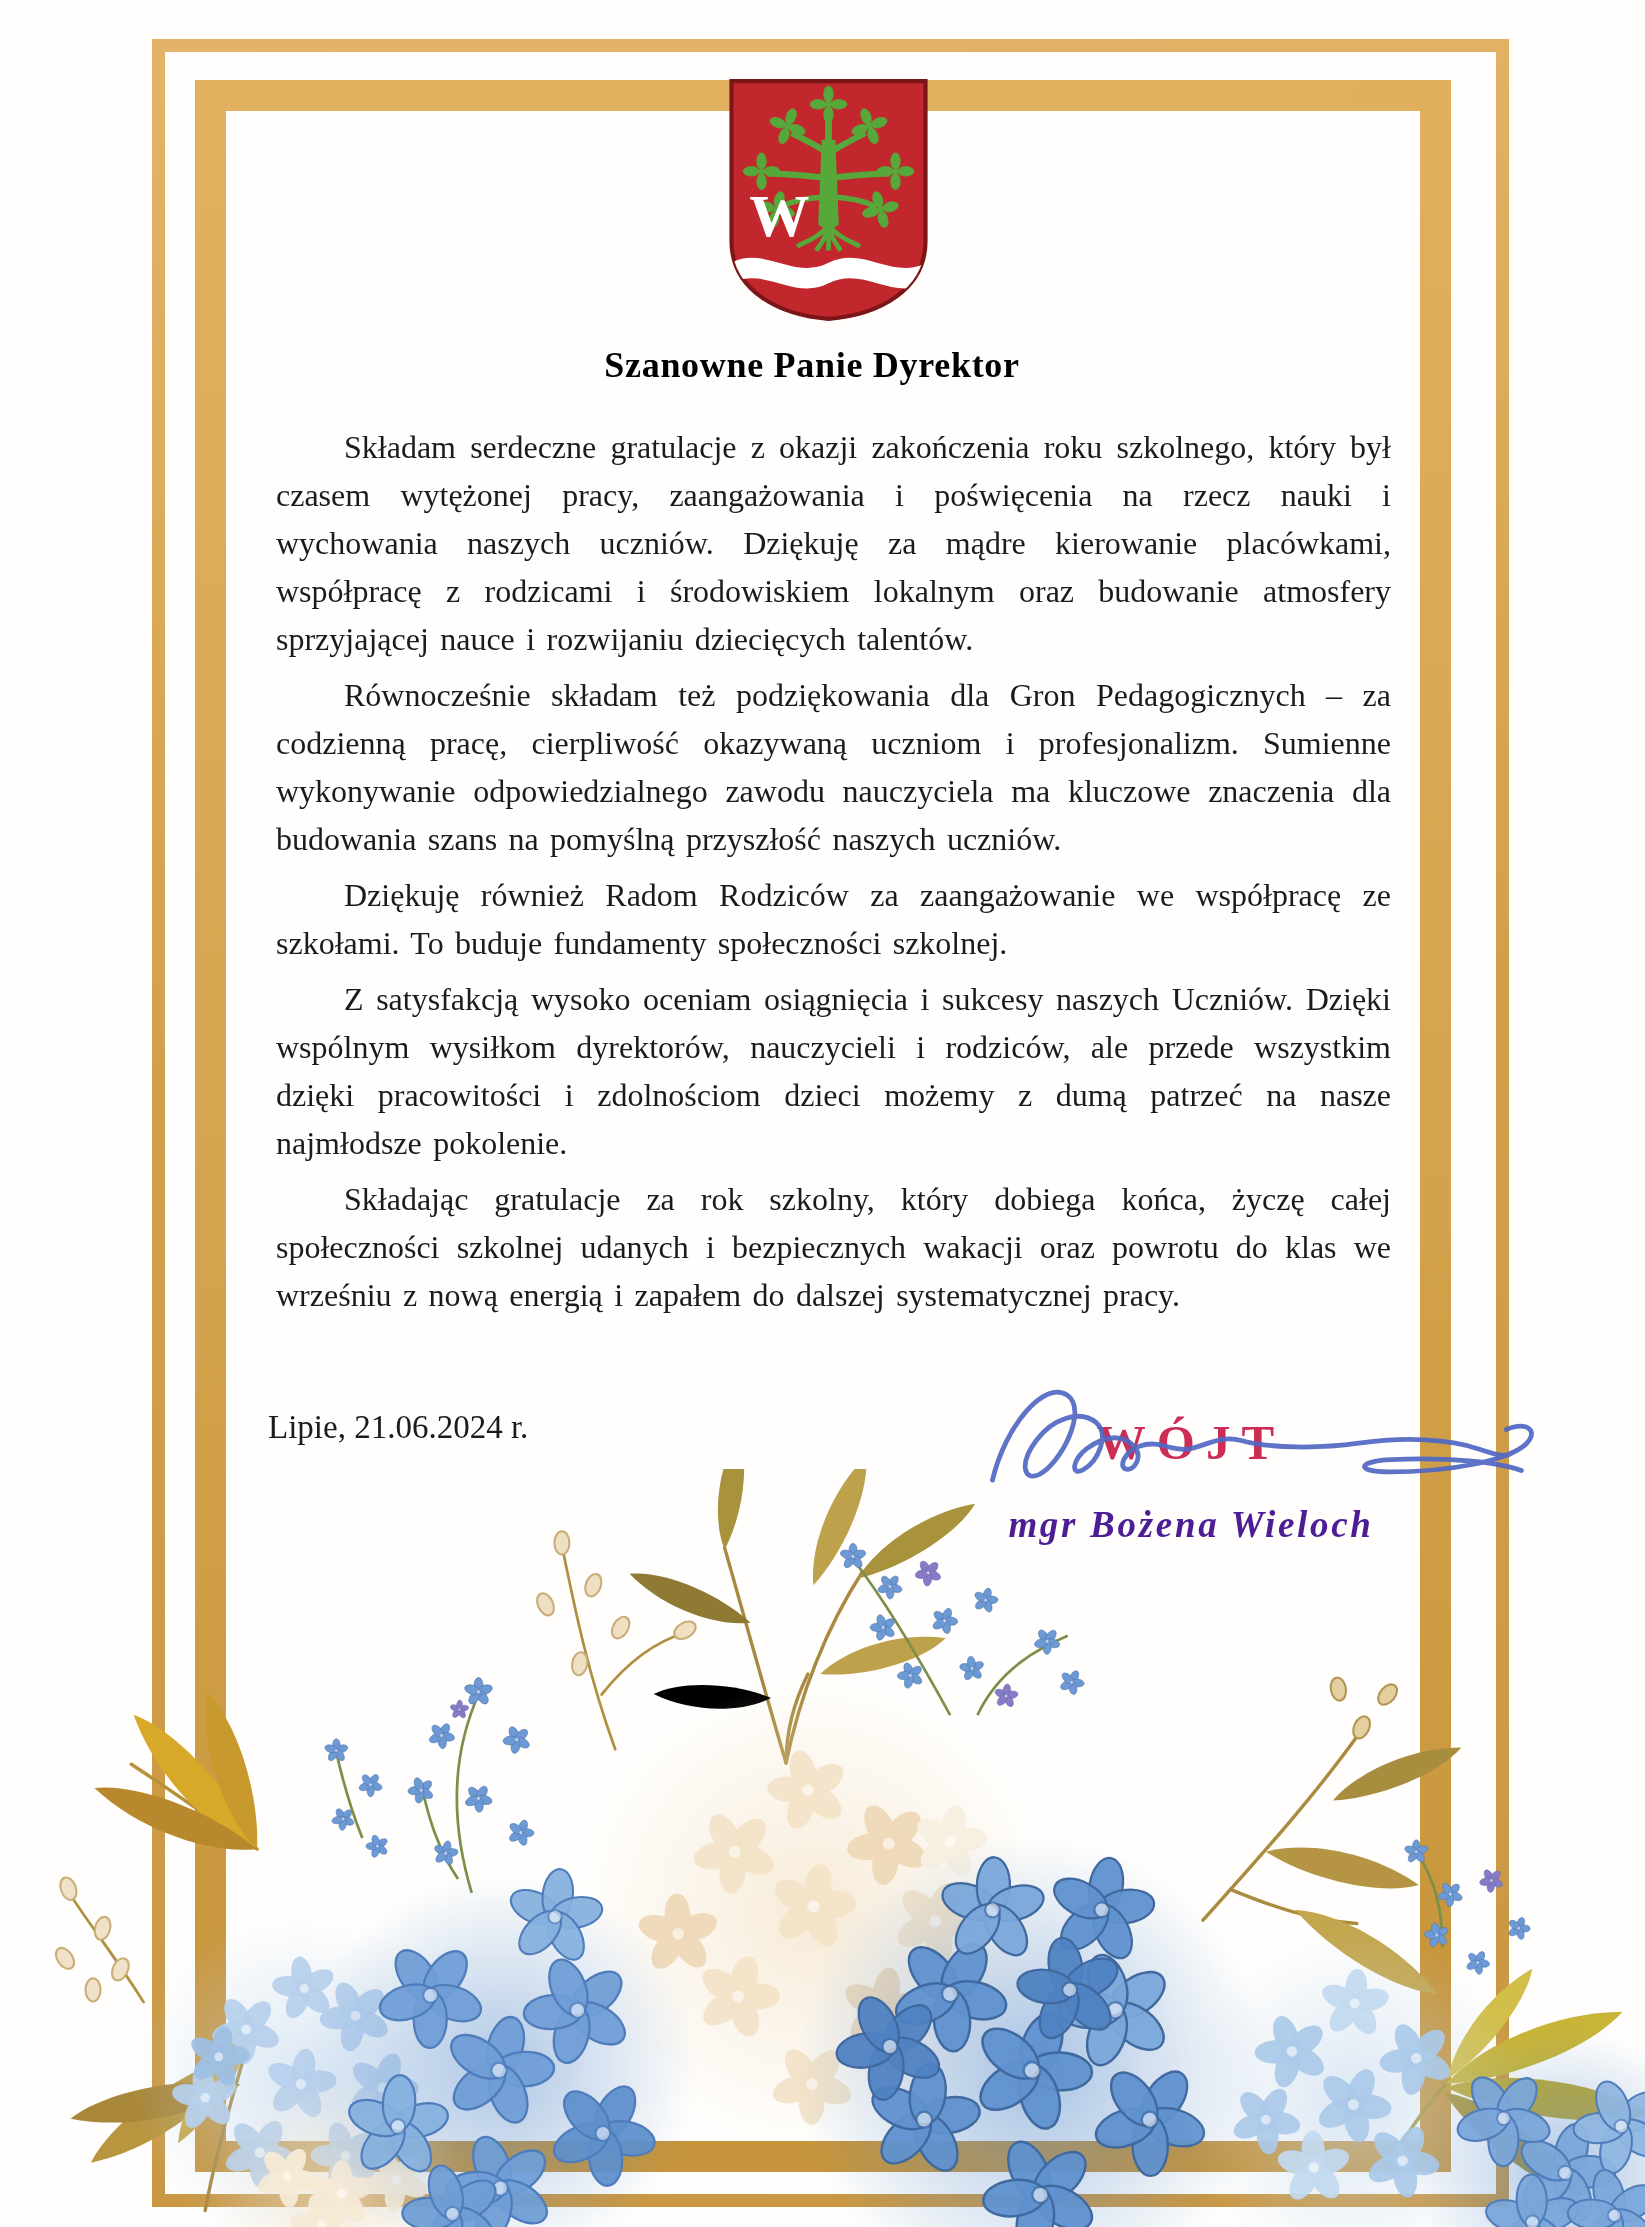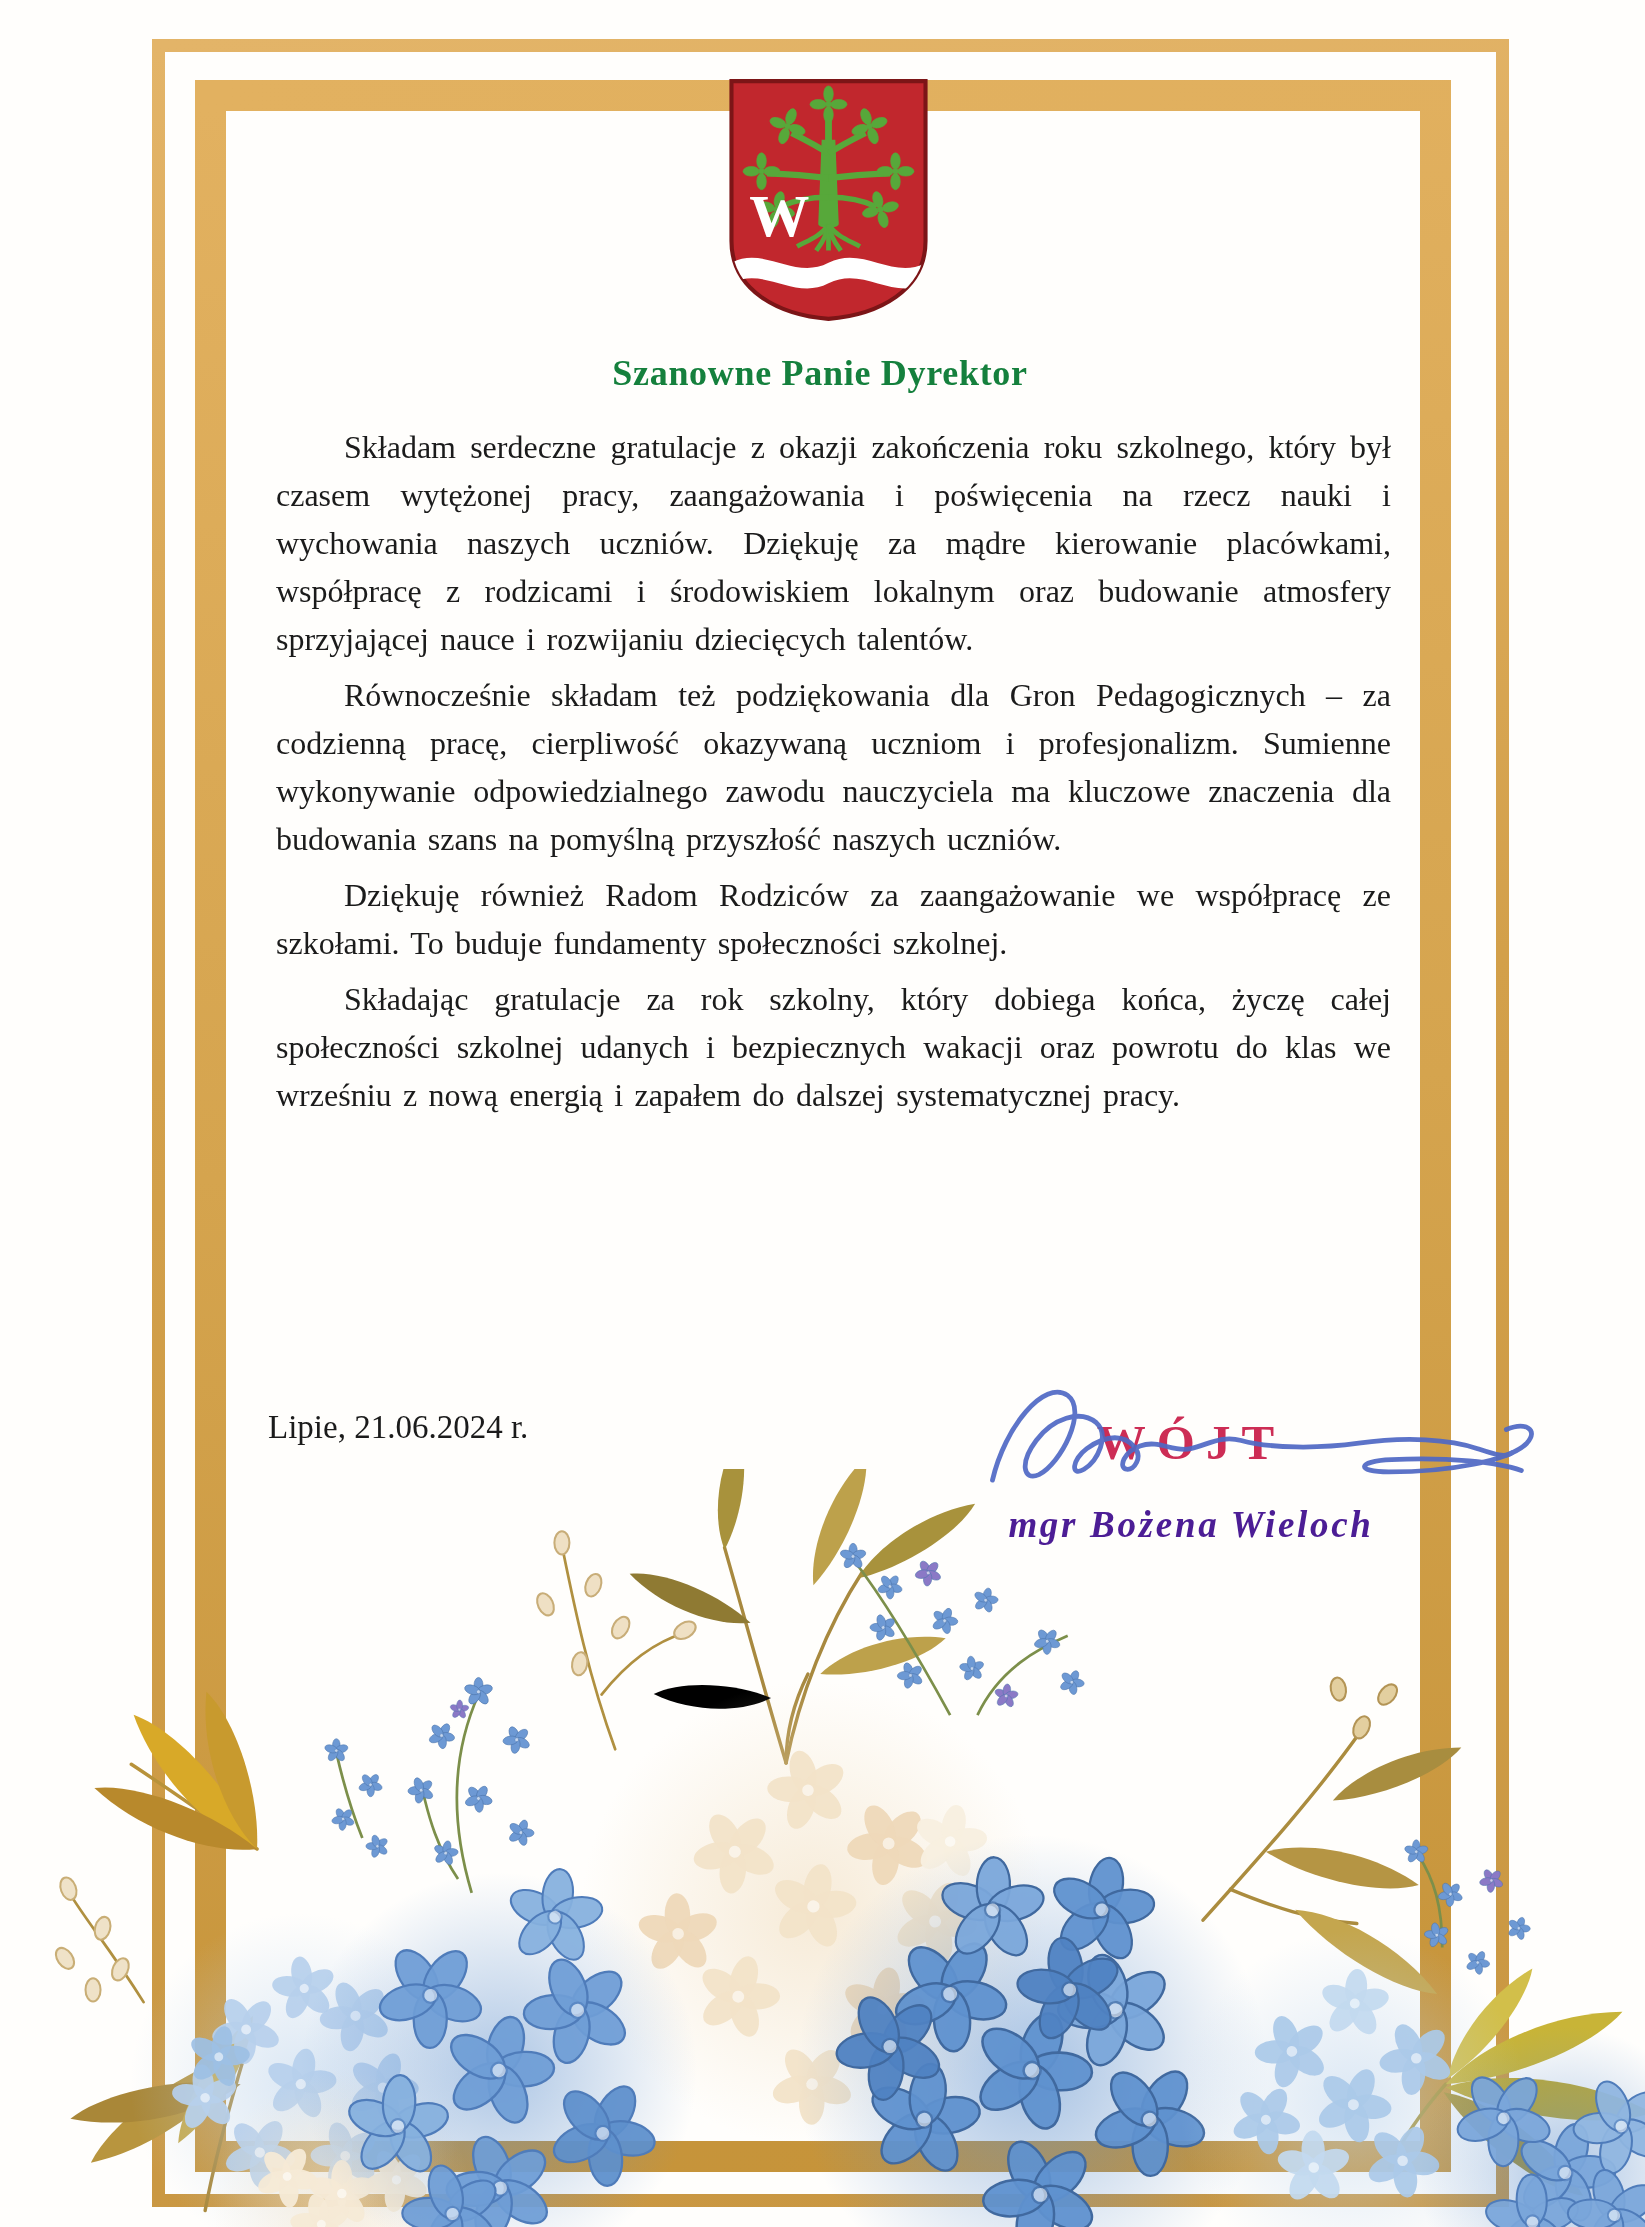--- a/index.html
+++ b/index.html
@@ -13,22 +13,22 @@
     border:13.7px solid;border-image:linear-gradient(175deg,#e3b468 0%,#d3a04a 45%,#c99742 100%) 1;
     pointer-events:none;
   }
   .frame-inner{
     position:absolute;left:195px;top:80px;right:195px;bottom:55px;
     border:31px solid;border-image:linear-gradient(175deg,#e2b160 0%,#d5a44e 50%,#c59339 100%) 1;
     pointer-events:none;
   }
   .crest{position:absolute;left:726px;top:77px;width:205px;height:246px;}
   .title{
-    position:absolute;left:0;top:336px;width:1608px;margin:16px;
-    text-align:center;font-size:36px;font-weight:bold;letter-spacing:0.7px;color:#15803d;
+    position:absolute;left:0;top:336px;width:1608px;margin:8px;
+    text-align:center;font-size:36px;font-weight:bold;letter-spacing:0.7px;color:#000000;
   }
   .letter-body{
     position:absolute;left:268px;top:415px;width:1131px;
     font-size:32px;line-height:48px;text-align:justify;
   }
   .letter-body p{margin:8px;text-indent:68px;word-spacing:3.4px;}
   .closing{
     text-indent:0 !important;text-align:right !important;
     font-style:italic;padding-right:62px;margin-top:6.8px !important;
   }
@@ -92,20 +92,21 @@
       <text x="34" y="232" font-size="88" font-weight="bold" fill="#ffffff" font-family="Liberation Serif, serif">W</text>
     </g>
   </svg>
 
   <h1 class="title">Szanowne Panie Dyrektor</h1>
 
   <div class="letter-body">
     <p>Składam serdeczne gratulacje z okazji zakończenia roku szkolnego, który był czasem wytężonej pracy, zaangażowania i poświęcenia na rzecz nauki i wychowania naszych uczniów. Dziękuję za mądre kierowanie placówkami, współpracę z rodzicami i środowiskiem lokalnym oraz budowanie atmosfery sprzyjającej nauce i rozwijaniu dziecięcych talentów.</p>
     <p>Równocześnie składam też podziękowania dla Gron Pedagogicznych – za codzienną pracę, cierpliwość okazywaną uczniom i profesjonalizm. Sumienne wykonywanie odpowiedzialnego zawodu nauczyciela ma kluczowe znaczenia dla budowania szans na pomyślną przyszłość naszych uczniów.</p>
     <p>Dziękuję również Radom Rodziców za zaangażowanie we współpracę ze szkołami. To buduje fundamenty społeczności szkolnej.</p>
+    <p>Z satysfakcją wysoko oceniam osiągnięcia i sukcesy naszych Uczniów. Dzięki wspólnym wysiłkom dyrektorów, nauczycieli i rodziców, ale przede wszystkim dzięki pracowitości i zdolnościom dzieci możemy z dumą patrzeć na nasze najmłodsze pokolenie.</p>
     <p>Składając gratulacje za rok szkolny, który dobiega końca, życzę całej społeczności szkolnej udanych i bezpiecznych wakacji oraz powrotu do klas we wrześniu z nową energią i zapałem do dalszej systematycznej pracy.</p>
   </div>
 
   <div class="dateline">Lipie, 21.06.2024 r.</div>
 
   <div class="stamp">
     <div class="stamp-office">WÓJT</div>
     <div class="stamp-name">mgr Bożena Wieloch</div>
   </div>
 

